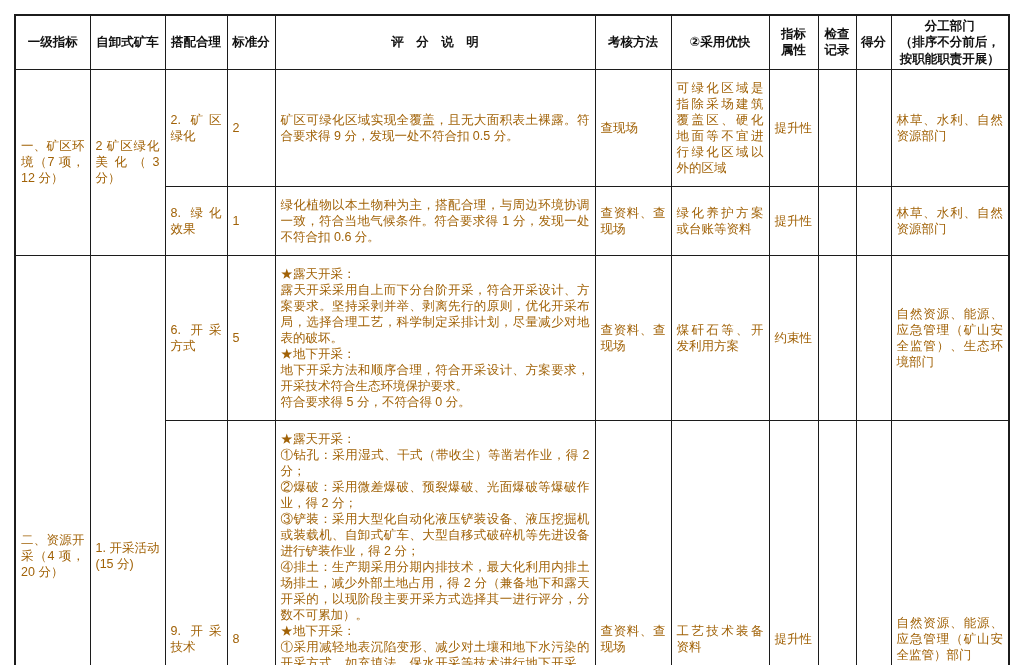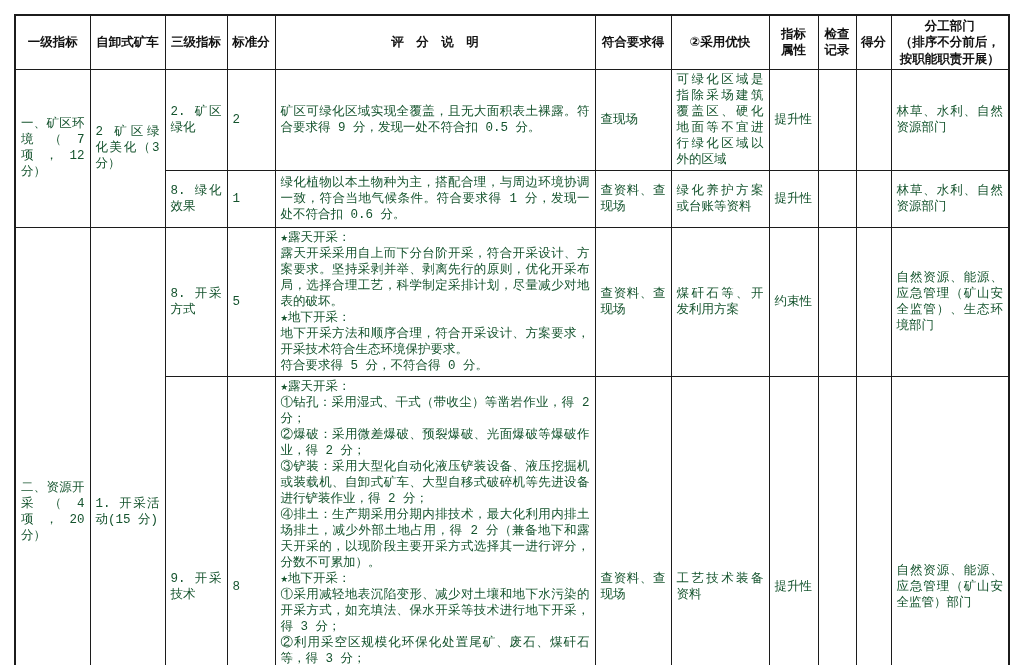--- a/index.html
+++ b/index.html
@@ -32,25 +32,25 @@
   table.eval th {
     font-family: "Liberation Sans", "DejaVu Sans", sans-serif;
     font-weight: bold;
     font-size: 12.5px;
     line-height: 1.3;
     text-align: center;
     padding: 2px 2px;
     color: #111;
   }
   table.eval td {
-    font-family: Liberation Mono, monospace;
+    font-family: Liberation Sans, sans-serif;
     font-size: 12.5px;
     line-height: 1.28;
-    color: #14532d;
-    padding: 2px 5px;
+    color: #a16207;
+    padding: 10px 5px;
     text-align: justify;
     text-justify: inter-ideograph;
   }
   td.num, td.attr, td.blank {
     text-align: center;
   }
   td.desc {
     font-size: 12px;
     line-height: 13.8px;
     padding: 3px 5px;
@@ -80,24 +80,24 @@
       <col style="width:49px">
       <col style="width:38px">
       <col style="width:35px">
       <col style="width:118px">
     </colgroup>
 
     <thead>
       <tr class="h-header">
         <th>一级指标</th>
         <th>自卸式矿车</th>
-        <th>三级指标</th>
+        <th>搭配合理</th>
         <th>标准分</th>
         <th>评　分　说　明</th>
-        <th>符合要求得</th>
+        <th>考核方法</th>
         <th>②采用优快</th>
         <th>指标
 属性</th>
         <th>检查
 记录</th>
         <th>得分</th>
         <th>分工部门
 （排序不分前后，
 按职能职责开展）</th>
       </tr>
@@ -127,21 +127,21 @@
         <td>绿化养护方案或台账等资料</td>
         <td class="attr">提升性</td>
         <td class="blank"></td>
         <td class="blank"></td>
         <td class="dept">林草、水利、自然资源部门</td>
       </tr>
 
       <tr class="h-row8">
         <td rowspan="2">二、资源开采（4 项，20 分）</td>
         <td rowspan="2">1. 开采活动(15 分)</td>
-        <td>8. 开采方式</td>
+        <td>6. 开采方式</td>
         <td class="num">5</td>
         <td class="desc">★露天开采：
 露天开采采用自上而下分台阶开采，符合开采设计、方案要求。坚持采剥并举、剥离先行的原则，优化开采布局，选择合理工艺，科学制定采排计划，尽量减少对地表的破坏。
 ★地下开采：
 地下开采方法和顺序合理，符合开采设计、方案要求，开采技术符合生态环境保护要求。
 符合要求得 5 分，不符合得 0 分。</td>
         <td>查资料、查现场</td>
         <td>煤矸石等、开发利用方案</td>
         <td class="attr">约束性</td>
         <td class="blank"></td>

